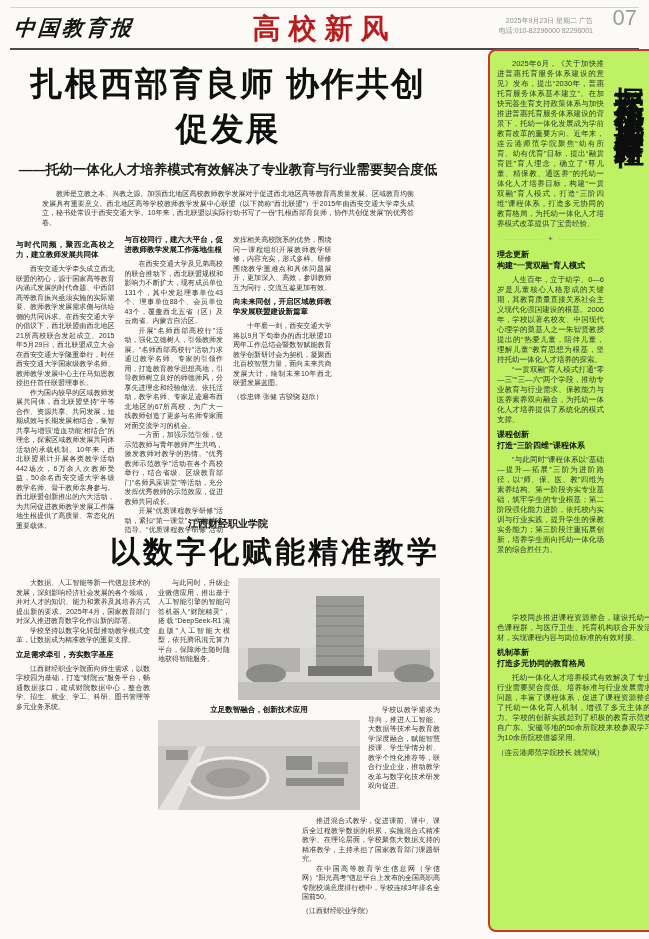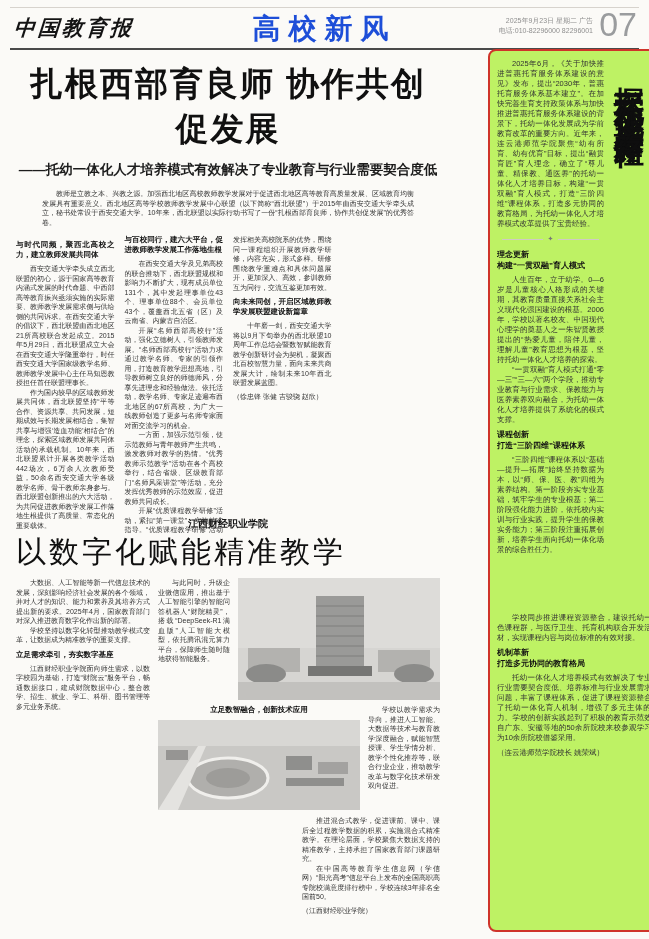--- a/index.html
+++ b/index.html
@@ -2,41 +2,41 @@
 <html><head>
 <meta charset="utf-8">
 <style>
   html,body{margin:0;padding:0;}
   body{width:649px;height:939px;background:#efedea;font-family:"Liberation Sans",sans-serif;}
   .page{position:relative;width:649px;height:939px;background:#fbfaf7;overflow:hidden;color:#262626;}
 
   
   .topline{position:absolute;left:10px;right:10px;top:7px;height:1px;background:#d7d3cd;}
   .masthead{position:absolute;left:14px;top:14px;font-family:"DejaVu Serif",serif;font-weight:bold;font-style:italic;font-size:21px;letter-spacing:3px;color:#141414;transform:skewX(-4deg);}
-  .section-title{position:absolute;left:0;right:0;top:10px;margin:0;text-align:center;font-size:28px;font-weight:bold;letter-spacing:8px;color:#1d4ed8;font-family:"Liberation Serif",serif;}
+  .section-title{position:absolute;left:0;right:0;top:10px;margin:0;text-align:center;font-size:28px;font-weight:bold;letter-spacing:8px;color:#b91c1c;font-family:"Liberation Serif",serif;}
   .head-meta{position:absolute;right:56px;top:16px;text-align:right;color:#8f8f8f;font-size:7px;line-height:10px;}
-  .pagenum{position:absolute;right:12px;top:5px;font-size:34px;color:#9a9c9e;font-family:"Liberation Sans",sans-serif;}
+  .pagenum{position:absolute;right:12px;top:5px;font-size:22px;color:#9a9c9e;font-family:"Liberation Sans",sans-serif;}
   .head-rule{position:absolute;left:10px;right:10px;top:48px;height:2px;background:#4a4a4a;}
 
   
   .bodytext p{margin:0;text-indent:2em;text-align:justify;}
   .subhead{font-weight:bold;text-align:center;text-indent:0 !important;margin:5px 0 4px 0 !important;color:#111;}
 
   
   .art-top{position:absolute;left:16px;top:58px;width:424px;}
   .art-top h2{margin:4px;text-align:center;font-size:33px;letter-spacing:2px;font-weight:bold;color:#101010;}
   .art-top .subtitle{margin-top:9px;text-align:center;font-size:13.5px;font-weight:600;color:#1c1c1c;}
   .art-top .lead{margin:10px 26px 0 26px;font-size:7px;line-height:9.5px;text-align:justify;text-indent:2em;color:#333;}
   .cols4{margin-top:8px;height:304px;column-count:4;column-gap:10px;column-fill:auto;font-size:7px;line-height:9.5px;color:#333;overflow:hidden;}
   .cols4 .subhead{font-size:7.5px;line-height:10px;}
   .byline{text-align:right;text-indent:0 !important;margin-top:4px !important;}
 
   
   .m-kicker{position:absolute;left:16px;top:517px;width:424px;text-align:center;font-size:10px;font-weight:bold;color:#141414;}
-  .m-headline{position:absolute;left:16px;top:532px;width:424px;margin:0;text-align:left;font-size:30px;letter-spacing:3px;font-weight:normal;color:#101010;}
+  .m-headline{position:absolute;left:16px;top:532px;width:424px;margin:0;text-align:right;font-size:30px;letter-spacing:3px;font-weight:bold;color:#101010;}
   .m-block{position:absolute;font-size:7px;line-height:9.5px;color:#333;overflow:hidden;}
   .m-col1{left:16px;top:578px;width:134px;height:358px;}
   .m-colB{left:158px;top:578px;width:72px;height:122px;}
   .m-photo1{position:absolute;left:238px;top:578px;width:202px;height:122px;background:#cfcecb;}
   .m-head2{position:absolute;left:158px;top:705px;width:202px;text-align:center;font-size:7.5px;font-weight:bold;color:#111;}
   .m-photo2{position:absolute;left:158px;top:720px;width:202px;height:90px;background:#c5c4c1;}
   .m-strip{left:368px;top:705px;width:72px;height:105px;}
   .m-col2b{left:158px;top:816px;width:136px;height:121px;}
   .m-col3b{left:302px;top:816px;width:138px;height:121px;}
   .m-block .subhead{font-size:7.5px;line-height:10px;}
@@ -168,21 +168,21 @@
       <div class="rb-sub">
         <div>理念更新</div>
         <div>构建“一贯双融”育人模式</div>
       </div>
       <p>人生百年，立于幼学。0—6岁是儿童核心人格形成的关键期，其教育质量直接关系社会主义现代化强国建设的根基。2006年，学校以著名校友、中国现代心理学的奠基人之一朱智贤教授提出的“热爱儿童，陪伴儿童，理解儿童”教育思想为根基，坚持托幼一体化人才培养的探索。</p>
       <p>“一贯双融”育人模式打通“零—三”“三—六”两个学段，推动专业教育与行业需求、保教能力与医养素养双向融合，为托幼一体化人才培养提供了系统化的模式支撑。</p>
       <div class="rb-sub">
         <div>课程创新</div>
         <div>打造“三阶四维”课程体系</div>
       </div>
-      <p>“三阶四维”课程体系以“基础—提升—拓展”始终坚持数据为本，以“师、保、医、教”四维为素养结构。第一阶段夯实专业基础，筑牢学生的专业根基；第二阶段强化能力进阶，依托校内实训与行业实践，提升学生的保教实务能力；第三阶段注重拓展创新，培养学生面向托幼一体化场景的综合胜任力。</p>
+      <p>“与此同时”课程体系以“基础—提升—拓展”三阶为进阶路径，以“师、保、医、教”四维为素养结构。第一阶段夯实专业基础，筑牢学生的专业根基；第二阶段强化能力进阶，依托校内实训与行业实践，提升学生的保教实务能力；第三阶段注重拓展创新，培养学生面向托幼一体化场景的综合胜任力。</p>
     </div>
 
     <div class="rb-bottom">
       <p>学校同步推进课程资源整合，建设托幼一体化特色课程群，与医疗卫生、托育机构联合开发活页式教材，实现课程内容与岗位标准的有效对接。</p>
       <div class="rb-sub">
         <div>机制革新</div>
         <div>打造多元协同的教育格局</div>
       </div>
       <p>托幼一体化人才培养模式有效解决了专业教育与行业需要契合度低、培养标准与行业发展需求脱节等问题，丰富了课程体系，促进了课程资源整合，健全了托幼一体化育人机制，增强了多元主体的育人合力。学校的创新实践起到了积极的教育示范效应，来自广东、安徽等地的50余所院校来校参观学习，成果为10余所院校借鉴采用。</p>
       <p class="rb-byline">（连云港师范学院校长 姚荣斌）</p>

